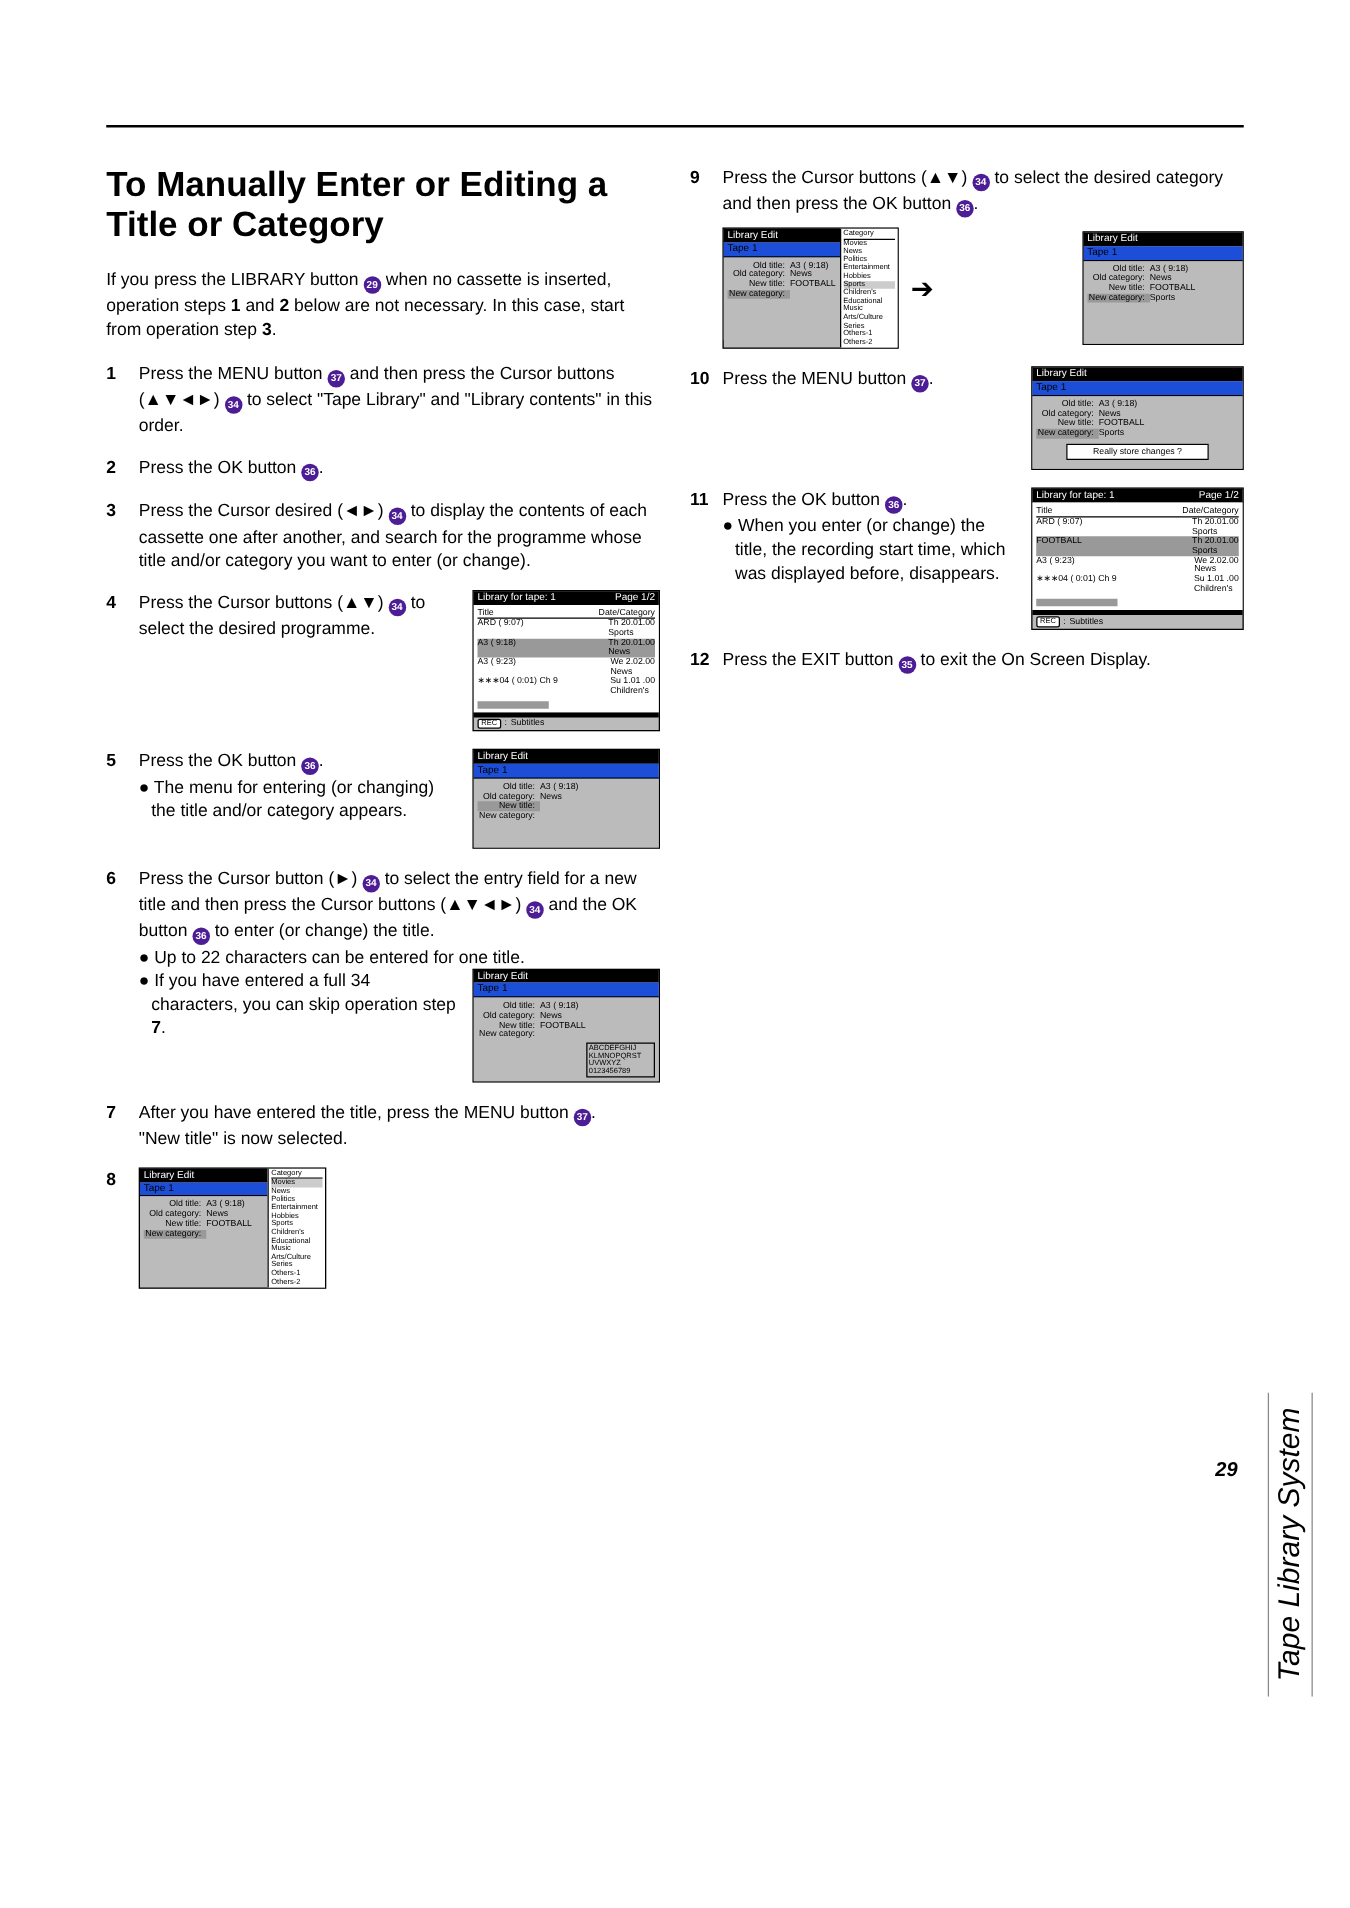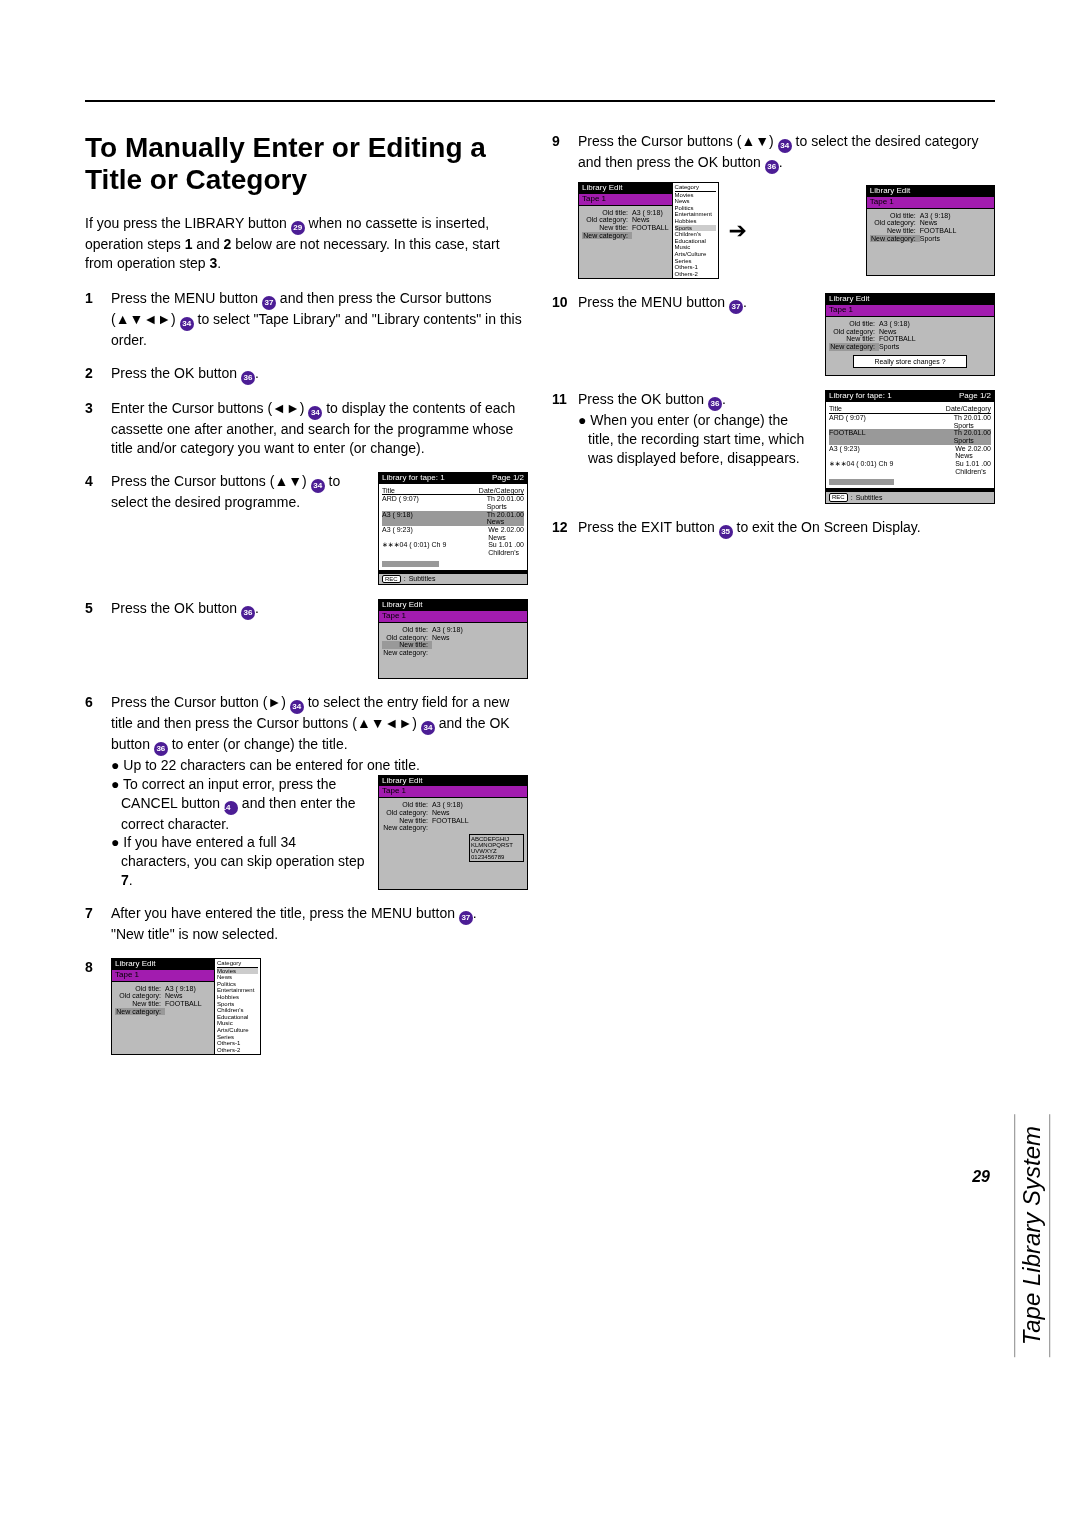--- a/index.html
+++ b/index.html
@@ -18,21 +18,21 @@
   .bul { text-indent: -10px; padding-left: 10px; }
   .circ { display: inline-block; width: 14px; height: 14px; border-radius: 50%; background: #4c1d95; color: #fff; font-size: 8px; font-weight: bold; text-align: center; line-height: 14px; vertical-align: -2px; }
 
   
   .panel { border: 1px solid #000; font-size: 7px; line-height: 1.1; background: #bbb; }
   .panel .ptitle { background: #000; color: #fff; padding: 1px 3px; font-size: 8px; display: flex; justify-content: space-between; }
   .panel .pwhite { background: #fff; padding: 3px 3px; }
   .panel .row { display: flex; justify-content: space-between; }
   .panel .hl { background: #999; }
   .panel .gray { background: #bbb; padding: 3px 3px; }
-  .panel .tape { background: #a21caf; padding: 1px 3px; border-bottom: 1px solid #000; font-size: 8px; }
+  .panel .tape { background: #1d4ed8; padding: 1px 3px; border-bottom: 1px solid #000; font-size: 8px; }
   .panel .kv { display: flex; }
   .panel .kv .k { width: 50px; text-align: right; padding-right: 4px; }
   .panel .subbar { background: #999; height: 6px; margin-top: 4px; width: 40%; }
   .panel .bottombar { background: #000; height: 4px; }
   .panel .footer { color: #000; padding: 1px 3px; display:flex; align-items:center; gap:3px;}
   .panel .footer .chip{background:#fff;border:1px solid #000;border-radius:2px;font-size:6px;padding:0 2px;}
   .catbox { font-size: 6px; background: #fff; padding: 1px 2px; border-left: 1px solid #000;}
   .catbox .catt { border-bottom: 1px solid #000; }
   .catbox .sel { background: #ccc; }
   .arrow { font-size: 22px; align-self: center; }
@@ -66,21 +66,21 @@
         </div>
       </div>
 
       <div class="step">
         <div class="num">2</div>
         <div class="body"><span>Press the OK button </span><span class="circ">36</span><span>.</span></div>
       </div>
 
       <div class="step">
         <div class="num">3</div>
-        <div class="body"><span>Enter the Cursor buttons (◄►) </span><span class="circ">34</span><span> to display the contents of each cassette one after another, and search for the programme whose title and/or category you want to enter (or change).</span></div>
+        <div class="body"><span>Press the Cursor desired (◄►) </span><span class="circ">34</span><span> to display the contents of each cassette one after another, and search for the programme whose title and/or category you want to enter (or change).</span></div>
       </div>
 
       <div class="step">
         <div class="num">4</div>
         <div class="body with-fig">
           <div class="txt"><span>Press the Cursor buttons (▲▼) </span><span class="circ">34</span><span> to select the desired programme.</span></div>
           <div class="panel" style="width:150px;">
             <div class="ptitle">
                 <span>Library for tape: 1</span>
                 <span>Page 1/2</span>
@@ -112,20 +112,21 @@
             <div class="footer"><span class="chip">REC</span>: <span>Subtitles</span></div>
           </div>
         </div>
       </div>
 
       <div class="step">
         <div class="num">5</div>
         <div class="body with-fig">
           <div class="txt">
             <span>Press the OK button </span><span class="circ">36</span><span>.</span>
+            <div class="bul">● <span>The menu for entering (or changing) the title and/or category appears.</span></div>
           </div>
           <div class="panel" style="width:150px;">
             <div class="ptitle">
                 <span>Library Edit</span>
               </div>
             <div class="tape">Tape 1</div>
             <div class="gray">
               <div class="kv">
                   <span class="k">Old title:</span>
                   <span>A3  (  9:18)</span>
@@ -146,21 +147,20 @@
         </div>
       </div>
 
       <div class="step">
         <div class="num">6</div>
         <div class="body">
           <span>Press the Cursor button (►) </span><span class="circ">34</span><span> to select the entry field for a new title and then press the Cursor buttons (▲▼◄►) </span><span class="circ">34</span><span> and the OK button </span><span class="circ">36</span><span> to enter (or change) the title.</span>
           <div class="bul">● <span>Up to 22 characters can be entered for one title.</span></div>
           <div class="with-fig">
             <div class="txt">
-              <div class="bul">● <span>To correct an input error, press the CANCEL button </span><span class="circ">14</span><span> and then enter the correct character.</span></div>
               <div class="bul">● <span>If you have entered a full 34 characters, you can skip operation step </span><b>7</b><span>.</span></div>
             </div>
             <div class="panel" style="width:150px;">
               <div class="ptitle">
                   <span>Library Edit</span>
                 </div>
               <div class="tape">Tape 1</div>
               <div class="gray">
                 <div class="kv">
                     <span class="k">Old title:</span>

